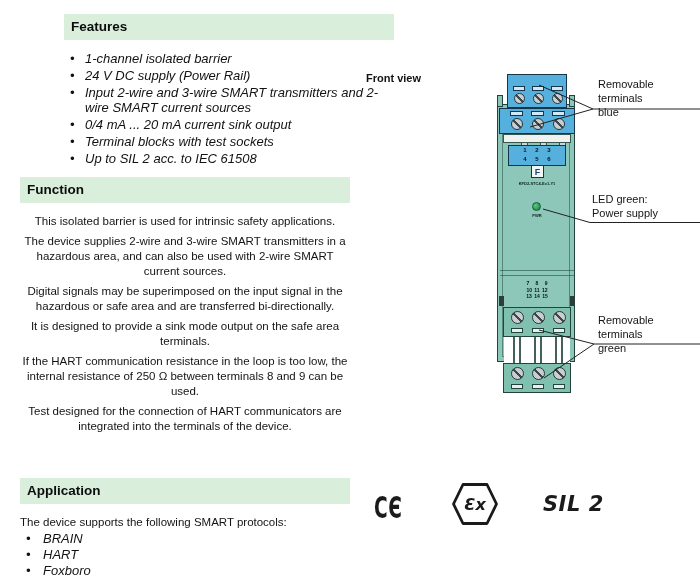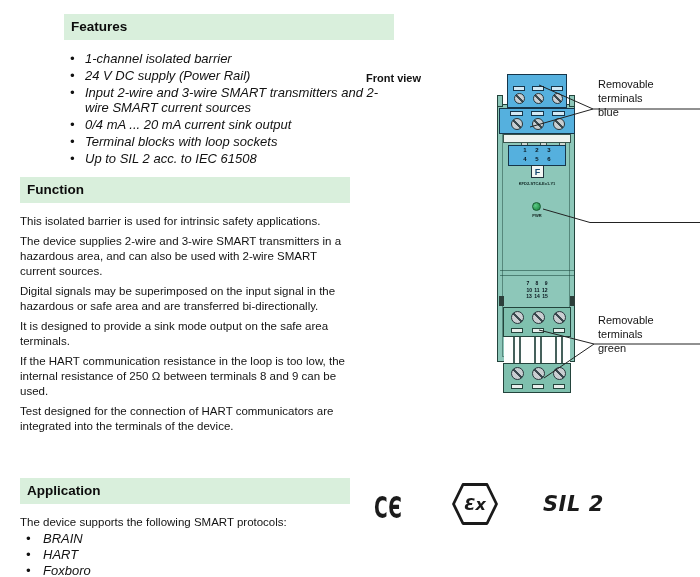--- a/index.html
+++ b/index.html
@@ -1,21 +1,21 @@
 <!DOCTYPE html>
 <html><head>
 <meta charset="utf-8">
 <style>
   html,body{margin:0;padding:0;background:#ffffff;}
   .page{position:relative;width:700px;height:577px;background:#fff;overflow:hidden;
         font-family:"Liberation Sans",sans-serif;color:#121212;}
   .sec{position:absolute;width:330px;}
   .sec-header{background:#d9efdc;padding:5px 7px 6px;font-size:13.5px;font-weight:bold;color:#0c0c0c;}
   .body-text{font-size:11.5px;line-height:15.2px;color:#141414;}
-  .plist{margin:11px 0 0;}
+  .plist{margin:11px 0 0;text-align:center;}
   .plist p{margin:0 0 4.5px;}
   ul.blist{list-style:none;margin:11px 0 0;padding:0;}
   ul.blist li{position:relative;padding-left:21px;font-size:13px;line-height:15px;margin-bottom:2px;font-style:italic;}
   ul.blist li::before{content:"\2022";position:absolute;left:6px;top:0;}
   ul.blist.tight li{margin-bottom:1px;padding-left:23px;}
 
   
   .front-view{position:absolute;left:366px;top:72px;font-size:11px;font-weight:bold;}
   .callout{position:absolute;font-size:11px;line-height:14px;color:#141414;}
   .callout span{display:block;}
@@ -69,21 +69,21 @@
 
 <div class="page">
 
   <div class="sec" style="left:20px;top:14px;margin-left:44px;">
     <div class="sec-header">Features</div>
     <ul class="blist">
         <li><span>1-channel isolated barrier</span></li>
         <li><span>24 V DC supply (Power Rail)</span></li>
         <li><span>Input 2-wire and 3-wire SMART transmitters and 2-wire SMART current sources</span></li>
         <li><span>0/4 mA ... 20 mA current sink output</span></li>
-        <li><span>Terminal blocks with loop sockets</span></li>
+        <li><span>Terminal blocks with test sockets</span></li>
         <li><span>Up to SIL 2 acc. to IEC 61508</span></li>
       </ul>
   </div>
 
   <div class="sec" style="left:20px;top:177px;">
     <div class="sec-header">Function</div>
     <div class="plist body-text">
         <p><span>This isolated barrier is used for intrinsic safety applications.</span></p>
         <p><span>The device supplies 2-wire and 3-wire SMART transmitters in a hazardous area, and can also be used with 2-wire SMART current sources.</span></p>
         <p><span>Digital signals may be superimposed on the input signal in the hazardous or safe area and are transferred bi-directionally.</span></p>
@@ -195,20 +195,24 @@
       <path d="M594 344 H700"></path>
       <path d="M594 344 L539 330"></path>
       <path d="M594 344 L544 378"></path>
     </g>
   </svg>
 
   <div class="callout" style="left:598px;top:77px;">
     <span>Removable terminals</span>
     <span>blue</span>
   </div>
+  <div class="callout" style="left:592px;top:192px;">
+    <span>LED green:</span>
+    <span>Power supply</span>
+  </div>
   <div class="callout" style="left:598px;top:313px;">
     <span>Removable terminals</span>
     <span>green</span>
   </div>
 
   <div class="ce">CЄ</div>
   <div class="exmark">
     <svg width="47" height="43">
       <polygon points="11,1.5 35,1.5 44.5,21 35,40.5 11,40.5 1.5,21" fill="none" stroke="#1a1a1a" stroke-width="2.8" stroke-linejoin="round"></polygon>
       <text x="23" y="27" text-anchor="middle" font-family="DejaVu Sans, sans-serif" font-size="16" font-style="italic" font-weight="bold" fill="#1a1a1a">Ɛx</text>

